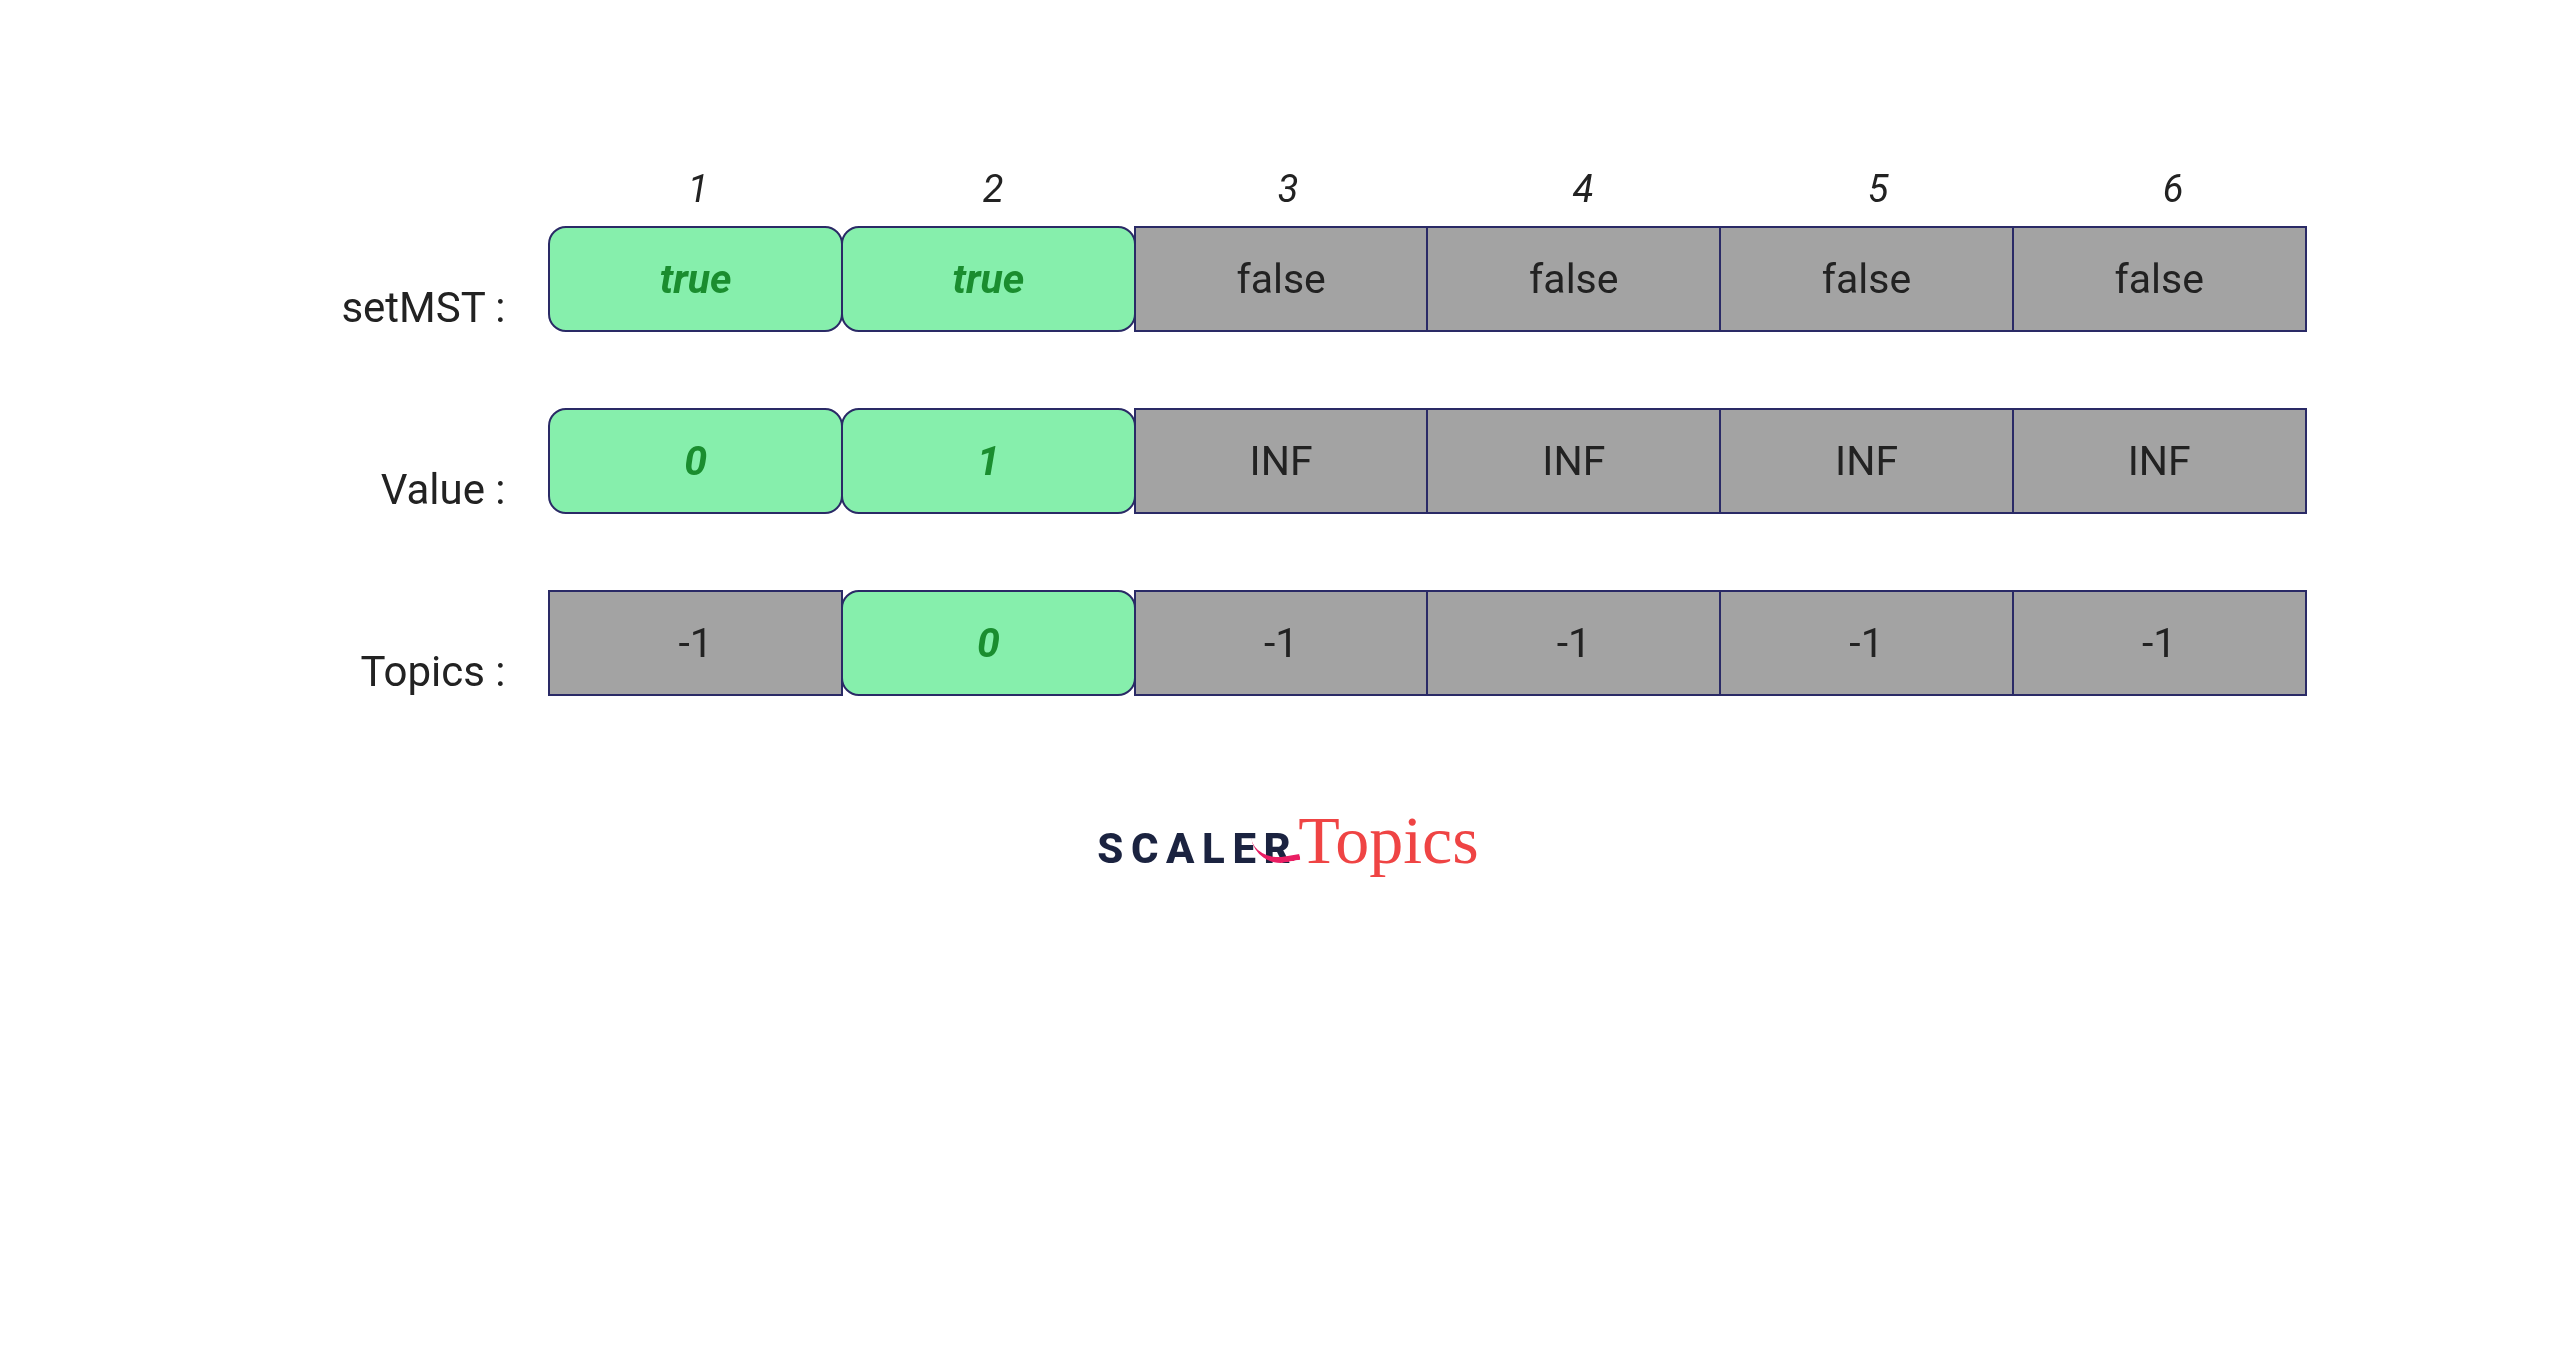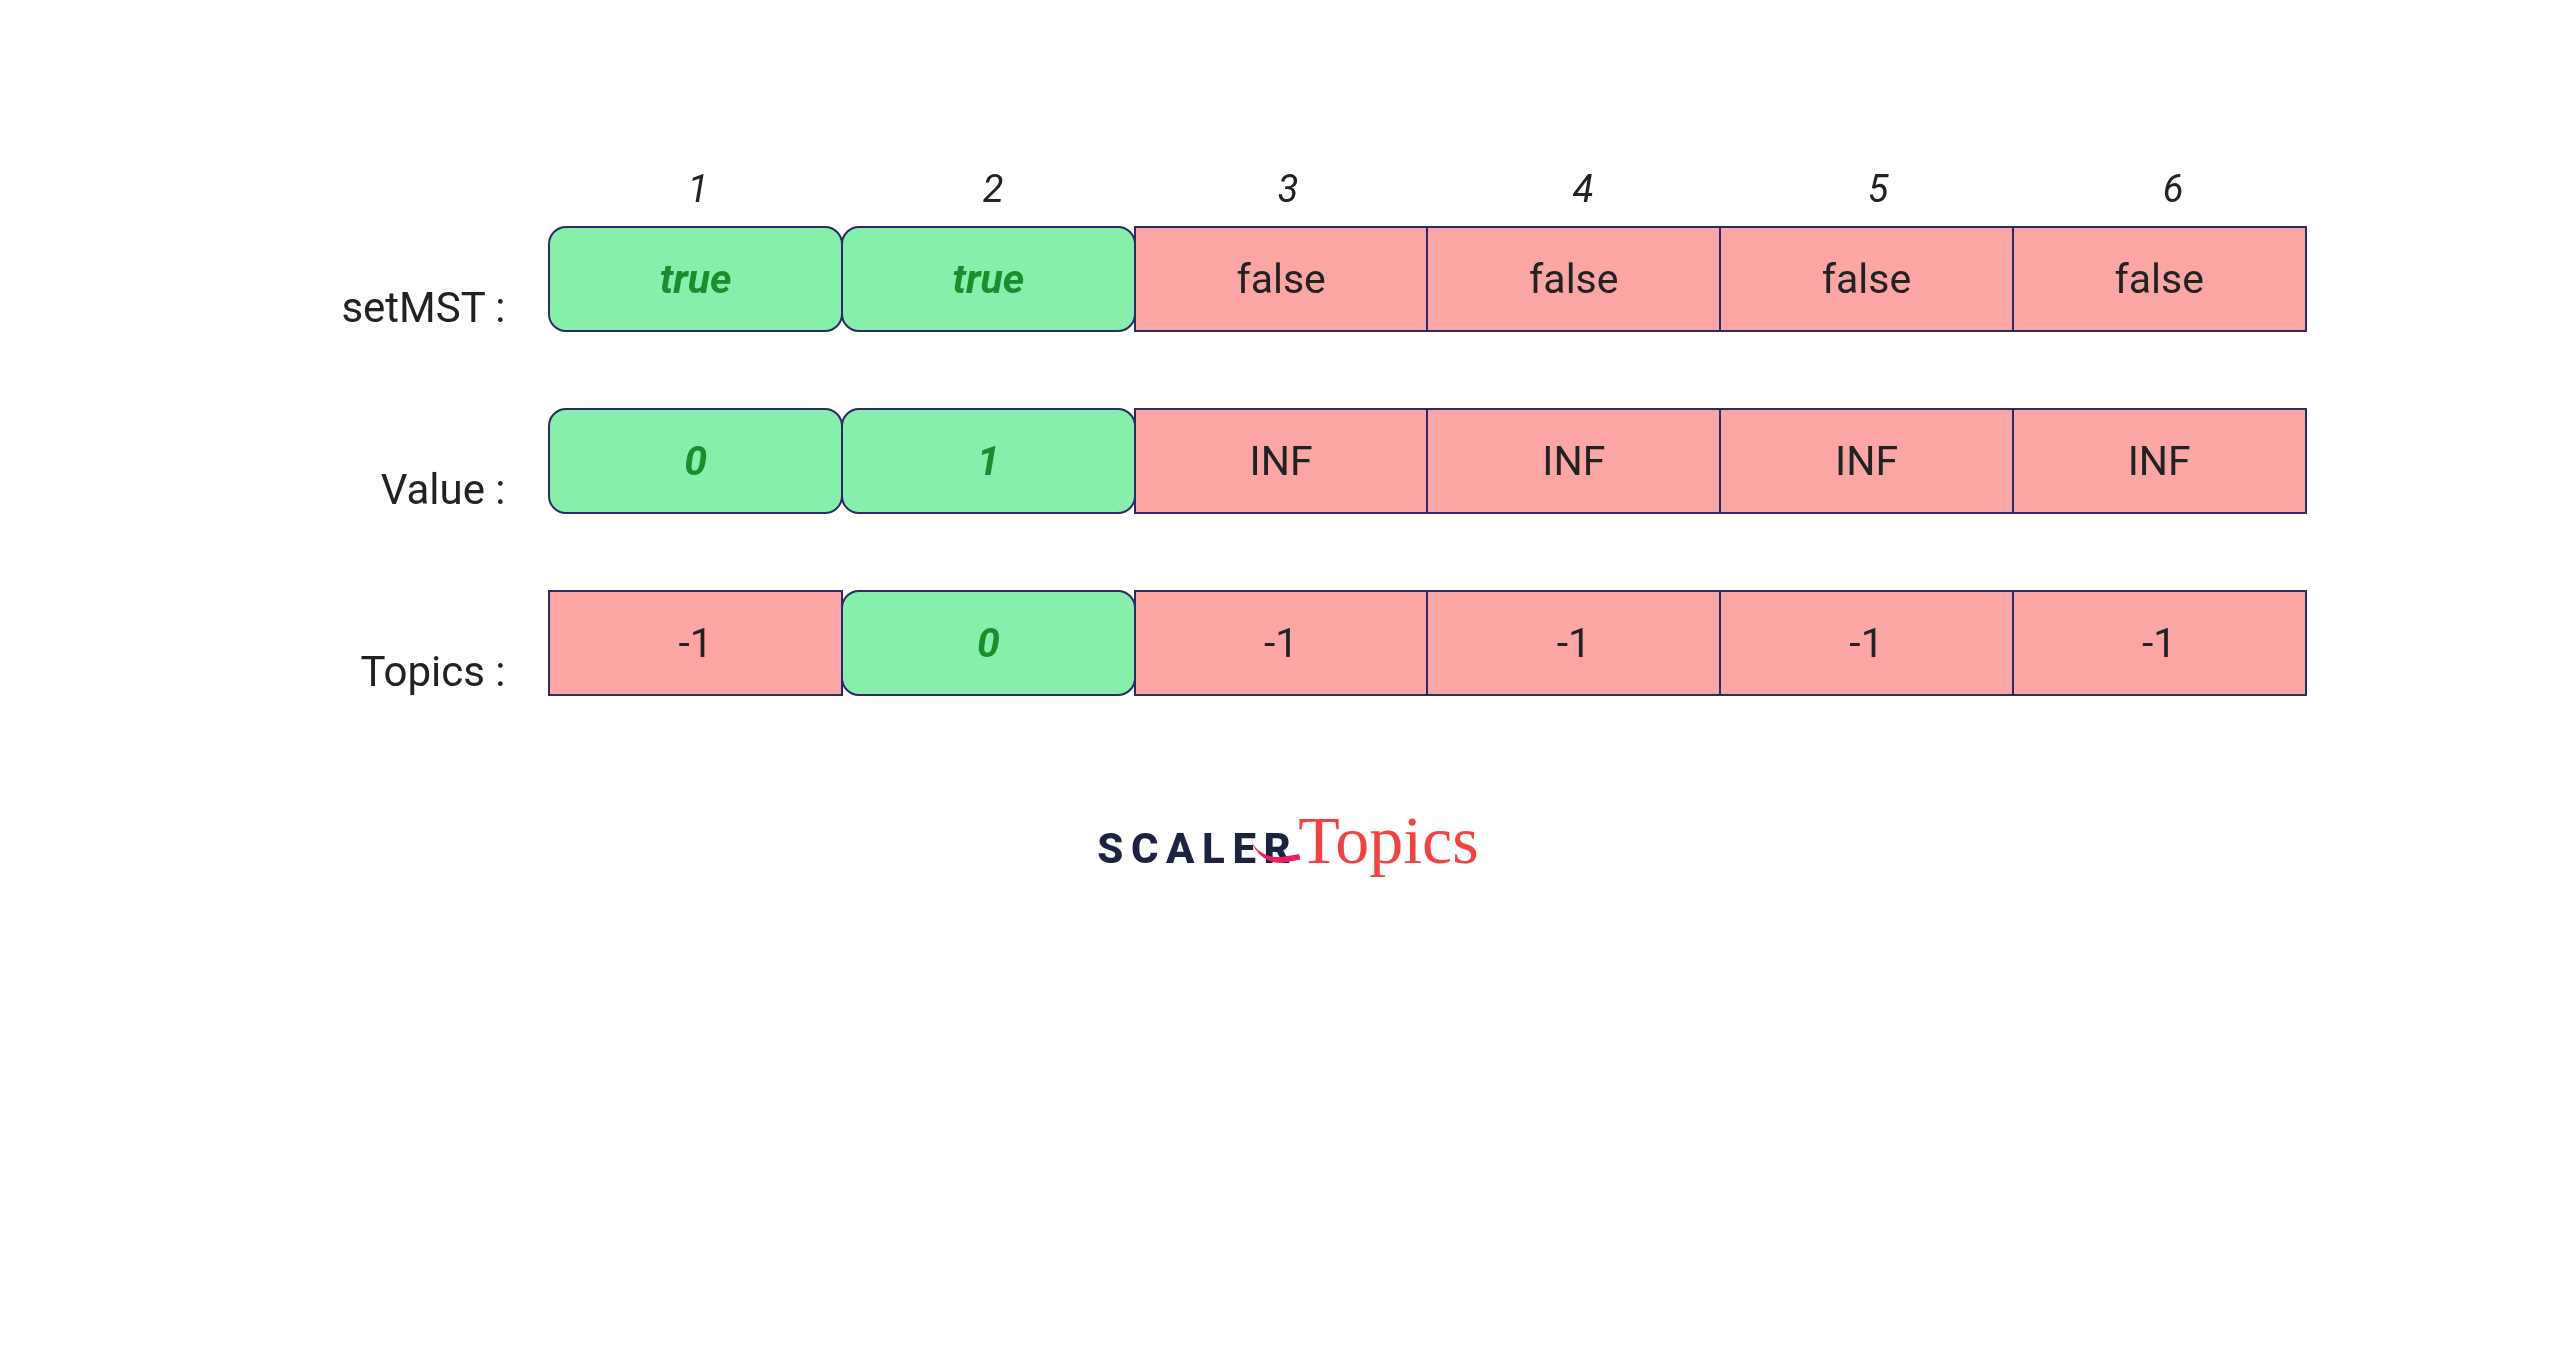--- a/index.html
+++ b/index.html
@@ -57,21 +57,21 @@
   .cell {
     width: 295px;
     height: 106px;
     border: 2.3px solid #2a2a66;
     box-sizing: border-box;
     display: flex;
     align-items: center;
     justify-content: center;
     font-size: 41px;
     color: #222;
-    background: #fca5a5;
+    background: #a3a3a3;
     margin-left: -2.3px;
   }
   .cell:first-of-type {
     margin-left: 0;
   }
   .cell.hl {
     background: #86efac;
     color: #1a8d2f;
     font-weight: 700;
     font-style: italic;

